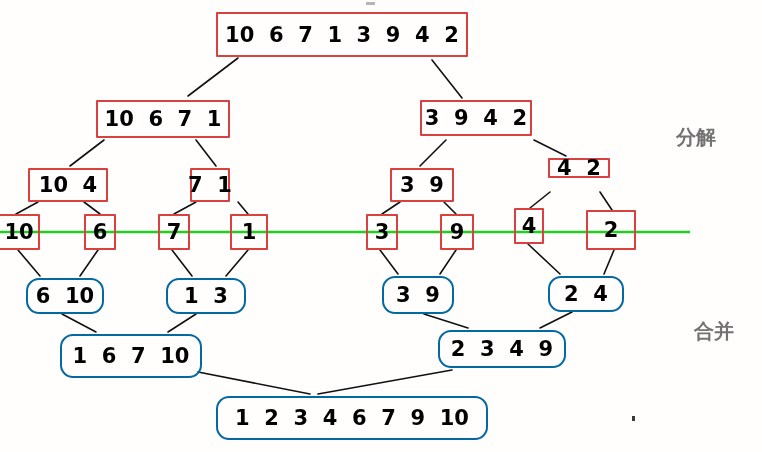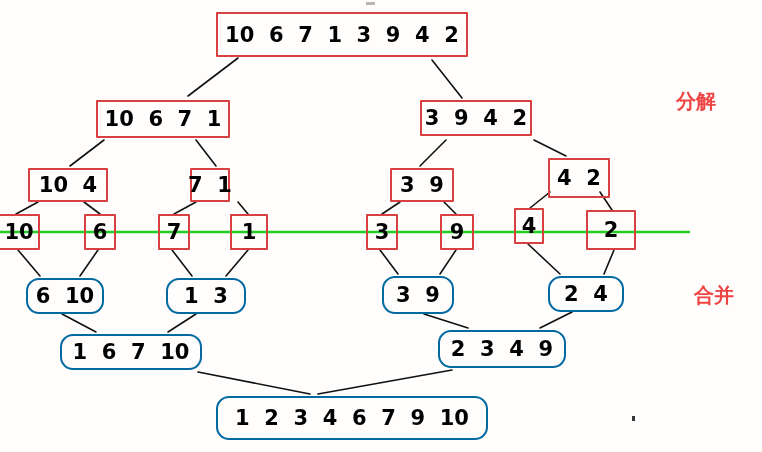--- a/index.html
+++ b/index.html
@@ -47,22 +47,23 @@
   .leaf-node {
     border: 2px solid #d94040;
     border-radius: 1px;
     font-size: 21px;
   }
   .phase-label {
     position: absolute;
     font-family: "DejaVu Sans", "Liberation Sans", sans-serif;
     font-size: 20px;
     font-weight: bold;
-    color: #ef4444;
+    color: #737373;
     white-space: pre;
+    margin-top: 36px;
   }
   .artifact-dot {
     position: absolute;
     width: 3px;
     height: 5px;
     background: #3a3a3a;
   }
   .top-tick {
     position: absolute;
     width: 9px;
@@ -111,34 +112,34 @@
     <line id="divider" stroke="#22cc22" stroke-width="2.4" x1="0" y1="232" x2="690" y2="232"></line>
   </svg>
 
   <div id="nodes-layer">
       <div class="node split-node" style="left: 216px; top: 12px; width: 252px; height: 45px;">10  6  7  1  3  9  4  2</div>
       <div class="node split-node" style="left: 96px; top: 100px; width: 134px; height: 38px;">10  6  7  1</div>
       <div class="node split-node" style="left: 420px; top: 100px; width: 112px; height: 36px;">3  9  4  2</div>
       <div class="node split-node" style="left: 28px; top: 168px; width: 80px; height: 34px;">10  4</div>
       <div class="node split-node" style="left: 190px; top: 168px; width: 40px; height: 34px;">7  1</div>
       <div class="node split-node" style="left: 390px; top: 168px; width: 64px; height: 34px;">3  9</div>
-      <div class="node split-node" style="left: 548px; top: 158px; width: 62px; height: 40px;">4  2</div>
+      <div class="node split-node" style="left: 548px; top: 158px; width: 62px; height: 20px;">4  2</div>
       <div class="node leaf-node" style="left: -2px; top: 214px; width: 42px; height: 36px;">10</div>
       <div class="node leaf-node" style="left: 84px; top: 214px; width: 32px; height: 36px;">6</div>
       <div class="node leaf-node" style="left: 158px; top: 214px; width: 32px; height: 36px;">7</div>
       <div class="node leaf-node" style="left: 230px; top: 214px; width: 38px; height: 36px;">1</div>
       <div class="node leaf-node" style="left: 366px; top: 214px; width: 32px; height: 36px;">3</div>
       <div class="node leaf-node" style="left: 440px; top: 214px; width: 34px; height: 36px;">9</div>
       <div class="node leaf-node" style="left: 514px; top: 208px; width: 30px; height: 36px;">4</div>
       <div class="node leaf-node" style="left: 586px; top: 210px; width: 50px; height: 40px;">2</div>
       <div class="node merge-node" style="left: 26px; top: 278px; width: 78px; height: 36px;">6  10</div>
       <div class="node merge-node" style="left: 166px; top: 278px; width: 80px; height: 36px;">1  3</div>
       <div class="node merge-node" style="left: 382px; top: 276px; width: 72px; height: 38px;">3  9</div>
       <div class="node merge-node" style="left: 548px; top: 276px; width: 76px; height: 36px;">2  4</div>
-      <div class="node merge-node" style="left: 60px; top: 334px; width: 142px; height: 36px;">1  6  7  10</div>
+      <div class="node merge-node" style="left: 60px; top: 334px; width: 142px; height: 44px;">1  6  7  10</div>
       <div class="node merge-node" style="left: 438px; top: 330px; width: 128px; height: 38px;">2  3  4  9</div>
       <div class="node merge-node" style="left: 216px; top: 396px; width: 272px; height: 44px;">1  2  3  4  6  7  9  10</div>
     </div>
 
   <div class="artifact-dot" style="left:632px; top:416px;"></div>
 
 <div class="phase-label" style="left: 676px; top: 88px;">分解</div>
     <div class="phase-label" style="left: 694px; top: 282px;">合并</div>
   </div>
 

